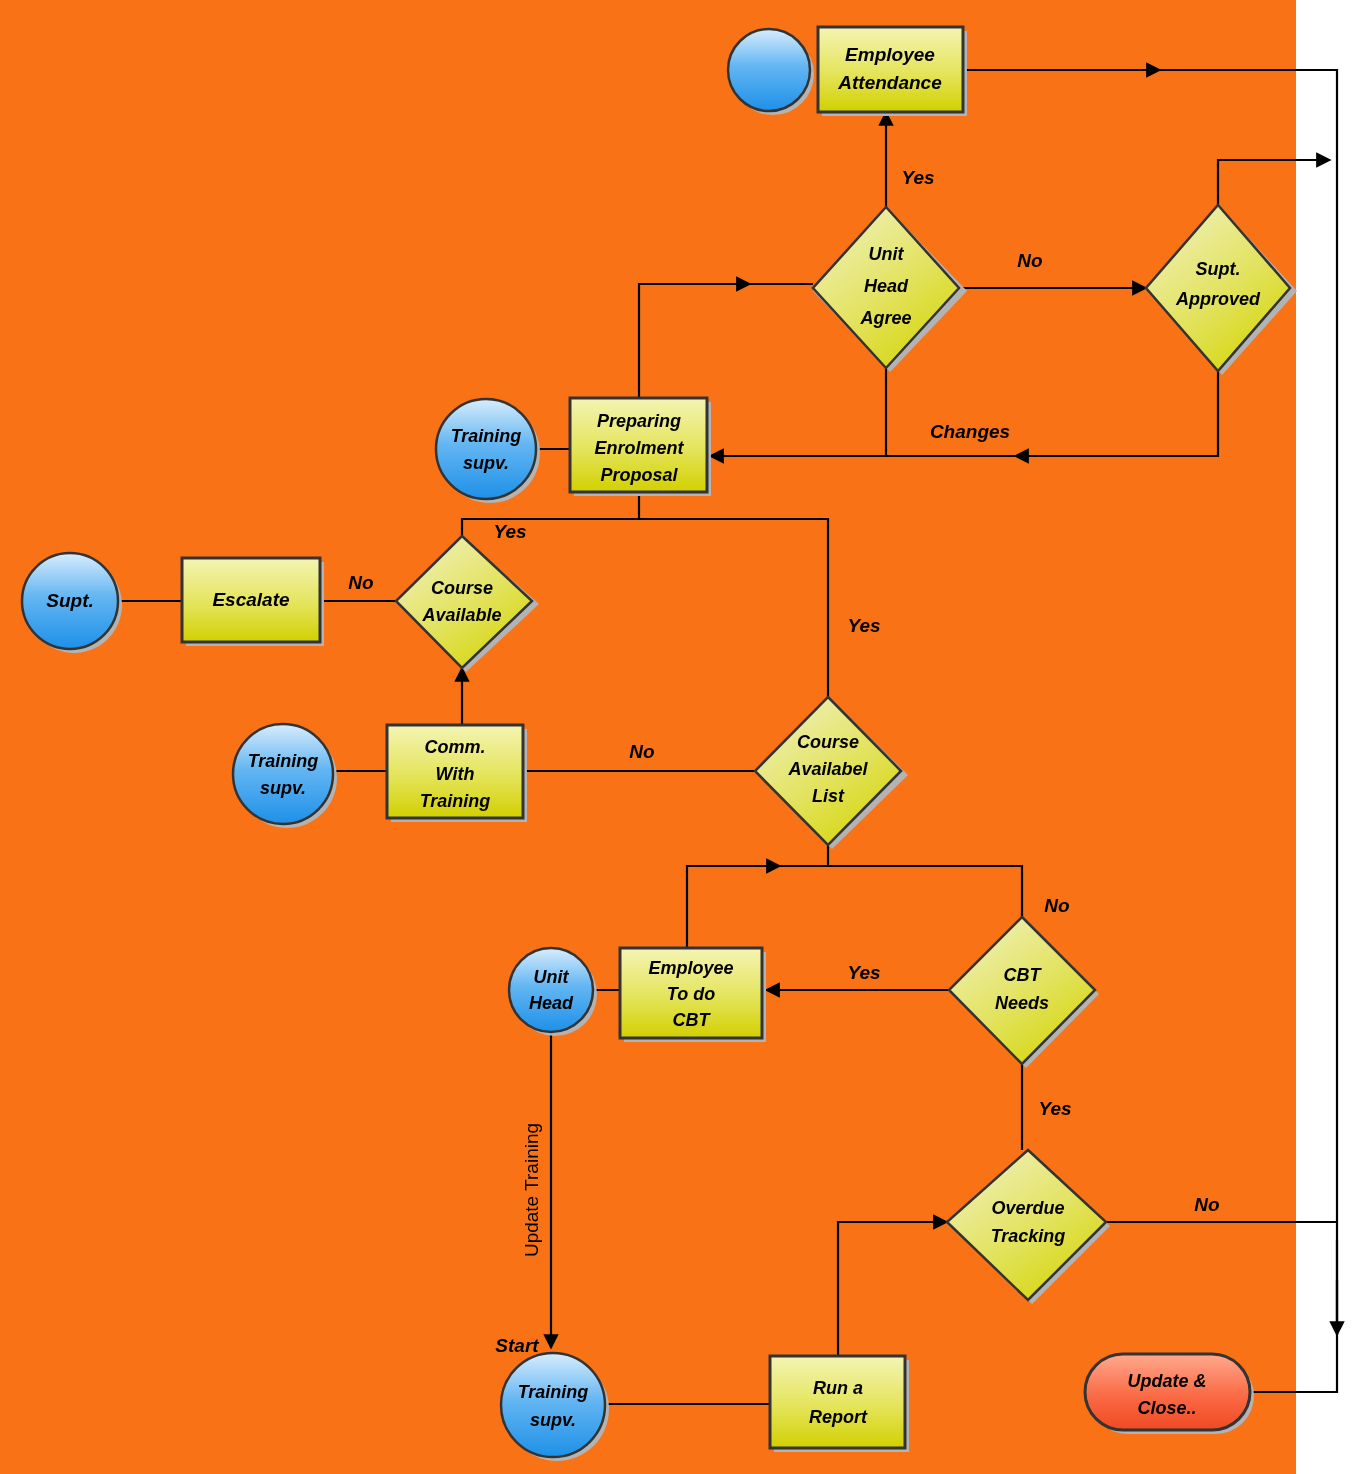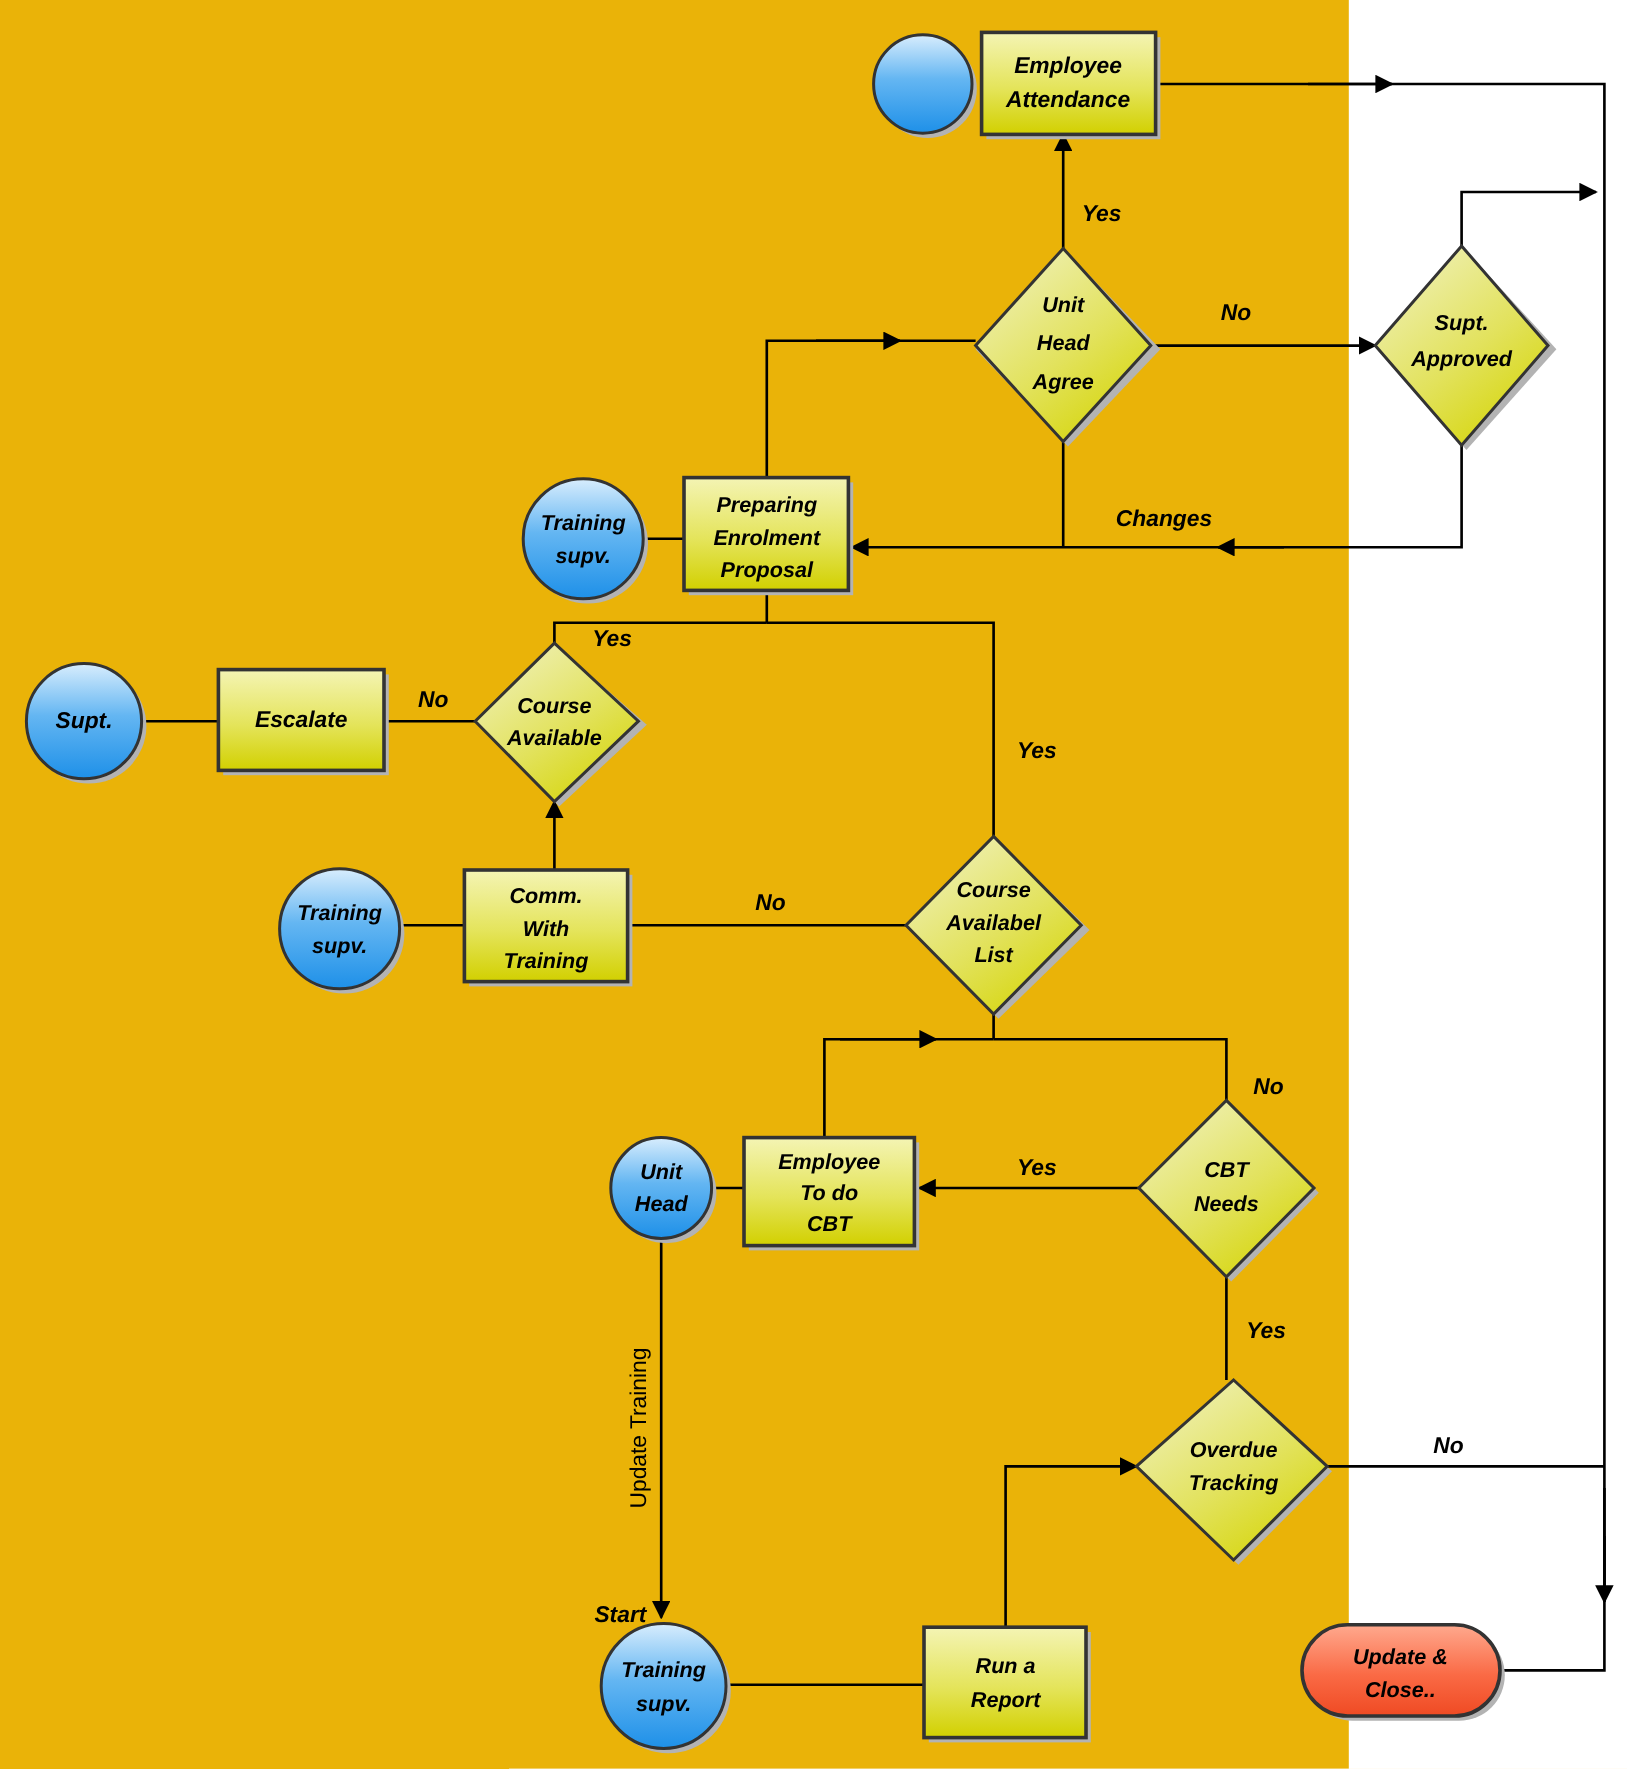--- a/index.html
+++ b/index.html
@@ -2,23 +2,23 @@
 <html><head>
 <meta charset="utf-8">
 <style>
   html, body {
     margin: 0;
     padding: 0;
     background: #ffffff;
   }
   #canvas-wrap {
     position: relative;
-    width: 1124px;
+    width: 1296px;
     height: 1474px;
-    background: #eab308;
+    background: #f97316;
     font-family: "Liberation Sans", sans-serif;
   }
   svg#flowchart {
     position: absolute;
     top: 0; left: 0;
     width: 1356px;
     height: 1474px;
     display: block;
   }
   .node-label {

